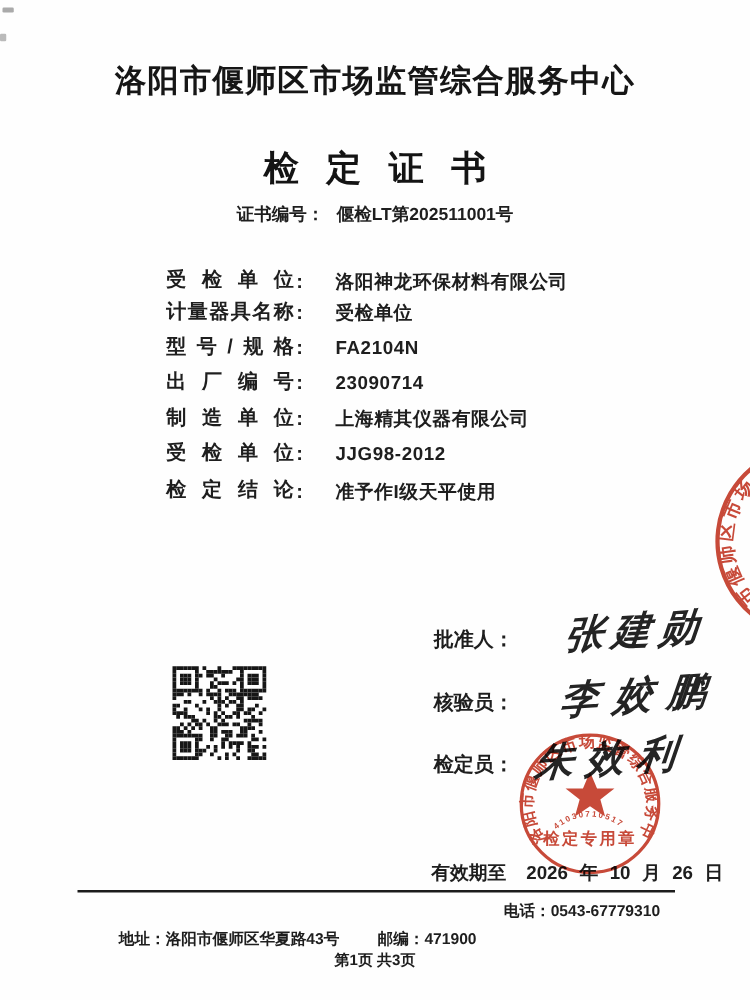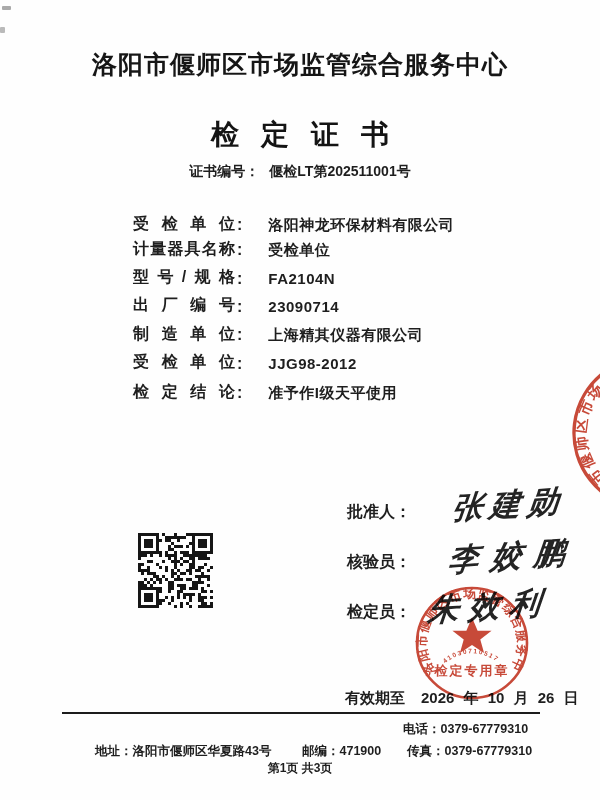--- a/index.html
+++ b/index.html
@@ -420,19 +420,18 @@
       <defs>
           <path id="ringTop2" d="M -50,40 A 64,64 0 1,1 50,40"></path>
         </defs>
       <text fill="#c43a28" font-size="15" letter-spacing="2">
         <textPath href="#ringTop2" startOffset="0">洛阳市偃师区市场监管综合服务中心</textPath>
       </text>
     </g>
   </svg>
 
   <div class="abs rule"></div>
-  <div class="fline" style="top:721px;left:403px">电话：0379-67779310</div>
+  <div class="fline" style="top:721px;left:403px">电话：0543-67779310</div>
   <div class="fline" style="top:743px;left:95px">地址：洛阳市偃师区华夏路43号</div>
   <div class="fline" style="top:743px;left:302px">邮编：471900</div>
-  <div class="fline" style="top:743px;left:407px">传真：0379-67779310</div>
   <div class="abs pageno">第1页  共3页</div>
 
 </div>
 
 </body></html>

